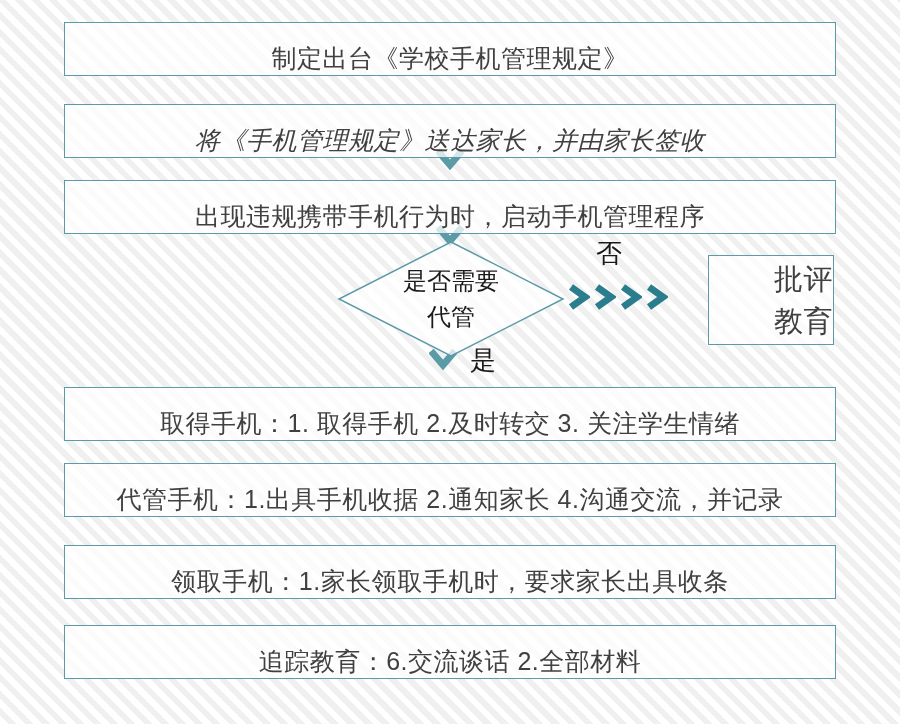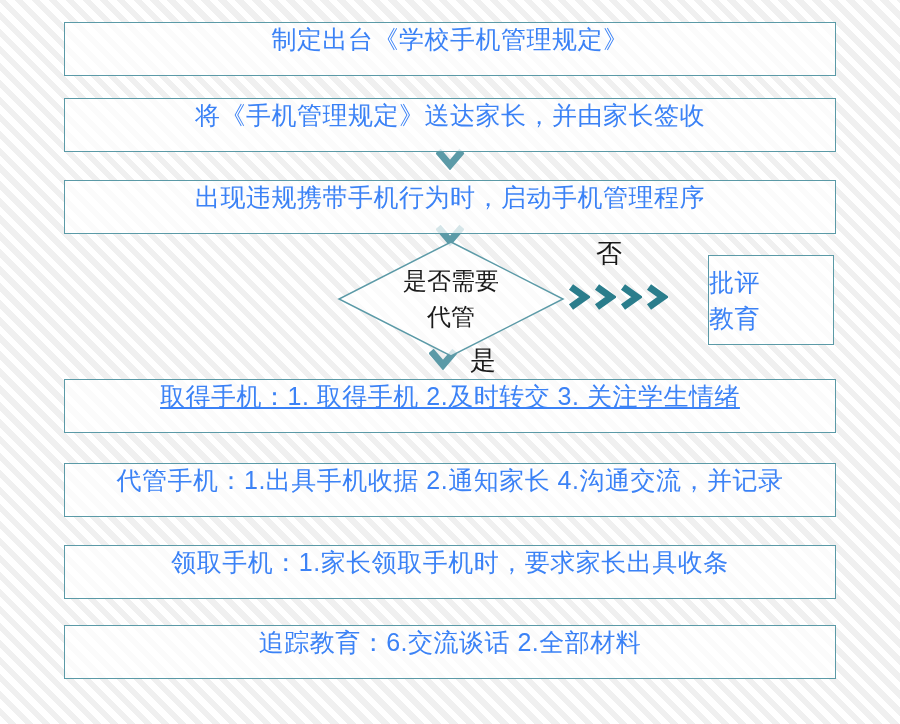--- a/index.html
+++ b/index.html
@@ -29,48 +29,48 @@
     width: 900px;
     height: 724px;
   }
 
   .box {
     position: absolute;
     box-sizing: border-box;
     border: 1px solid #5b9aa7;
     background: rgba(255,255,255,0.75);
     display: flex;
-    align-items: flex-start;
+    align-items: flex-end;
     justify-content: center;
-    color: #3b82f6;
+    color: #404040;
     letter-spacing: 0.5px;
     text-align: center;
   }
 
   .box-wide {
     left: 64px;
     width: 772px;
     height: 54px;
     font-size: 25px;
   }
 
   .b1 { top: 22px; }
-  .b2 { top: 98px; }
+  .b2 { top: 104px; font-style: italic; }
   .b3 { top: 180px; }
-  .b4 { top: 379px; text-decoration: underline; }
+  .b4 { top: 387px; }
   .b5 { top: 463px; }
   .b6 { top: 545px; }
   .b7 { top: 625px; }
 
   .side-box {
     left: 708px;
     top: 255px;
     width: 126px;
     height: 90px;
-    font-size: 25px;
+    font-size: 29px;
     line-height: 1.45;
     flex-direction: column;
   }
 
   .chev {
     position: absolute;
     width: 28px;
     height: 22px;
     color: #5b9aa7;
   }

